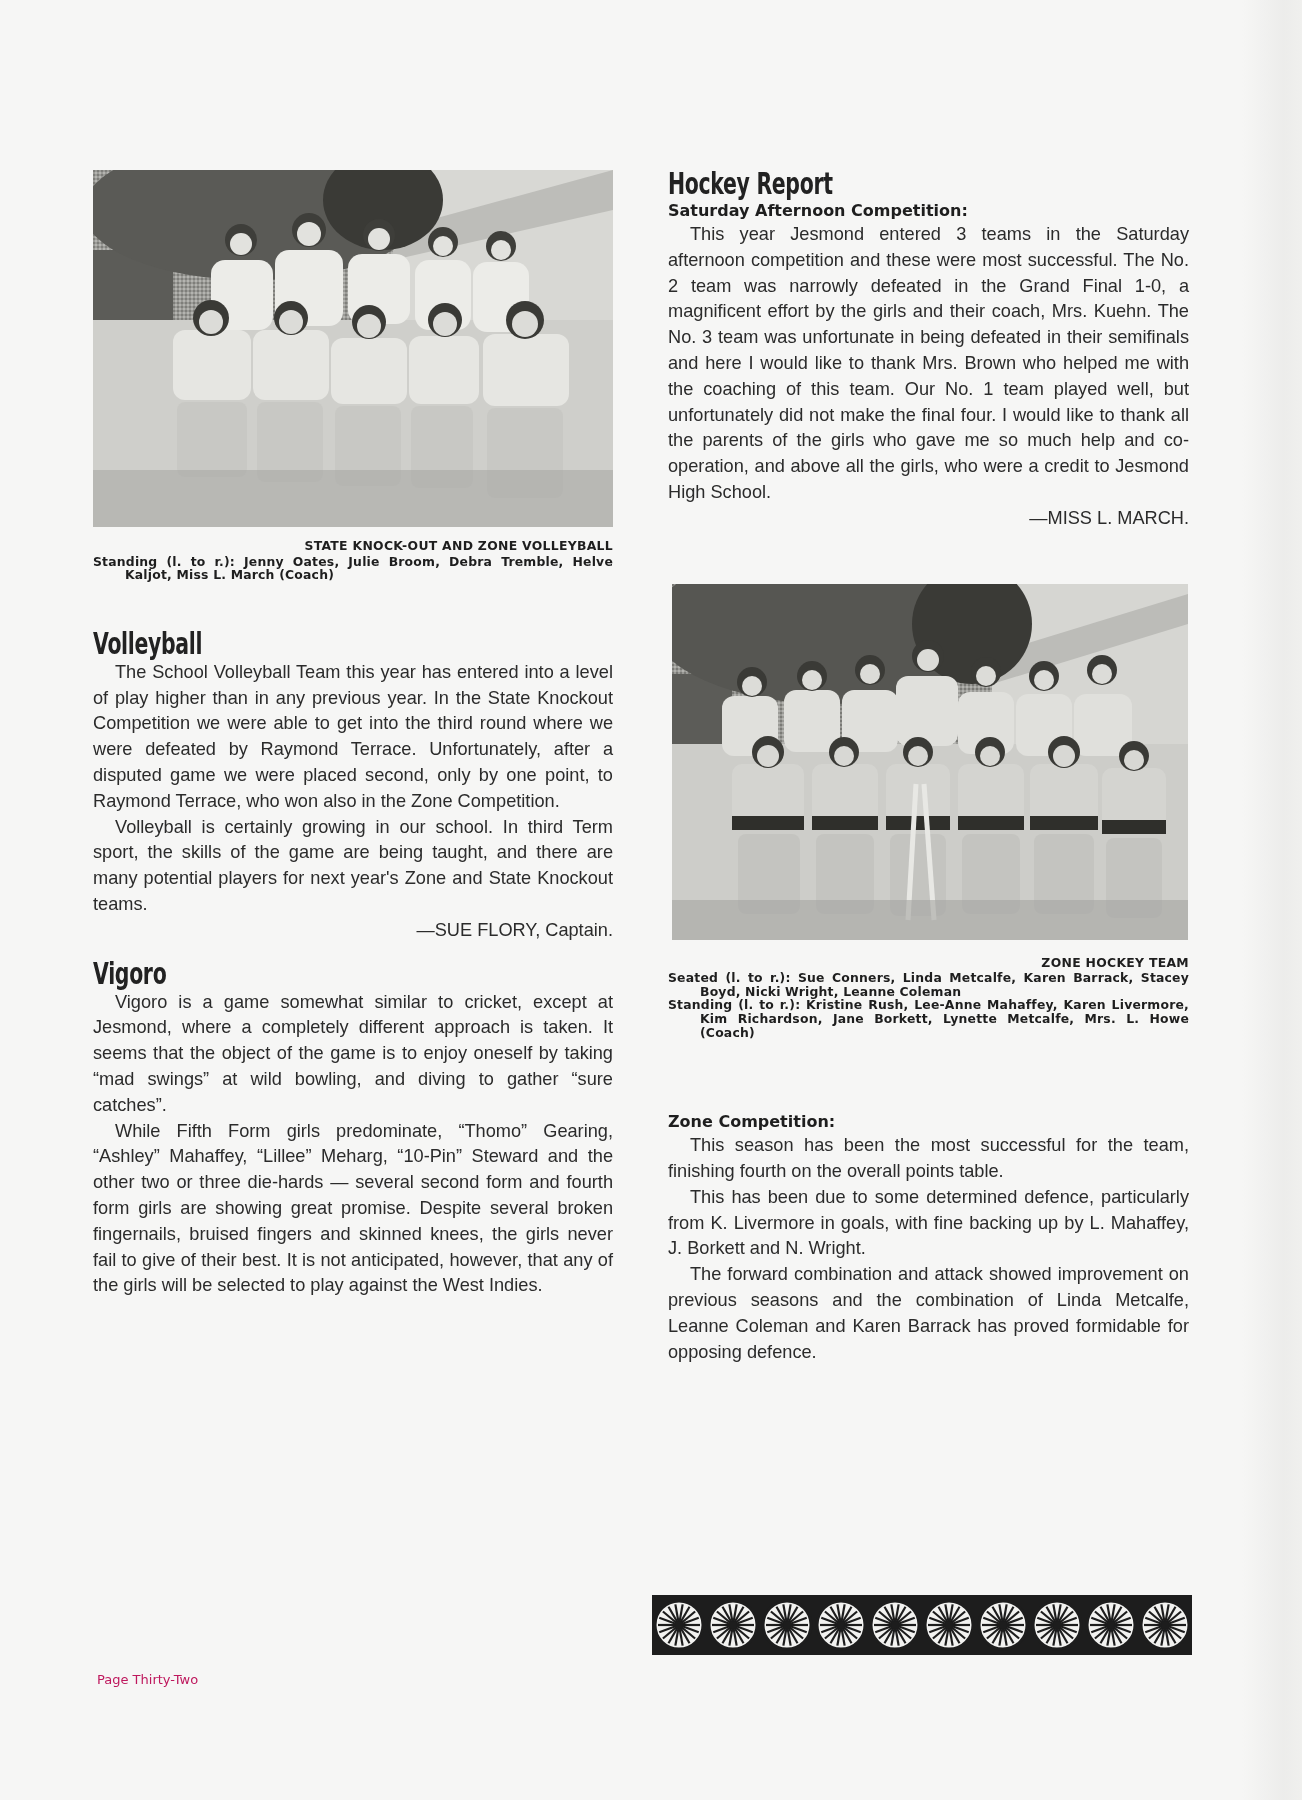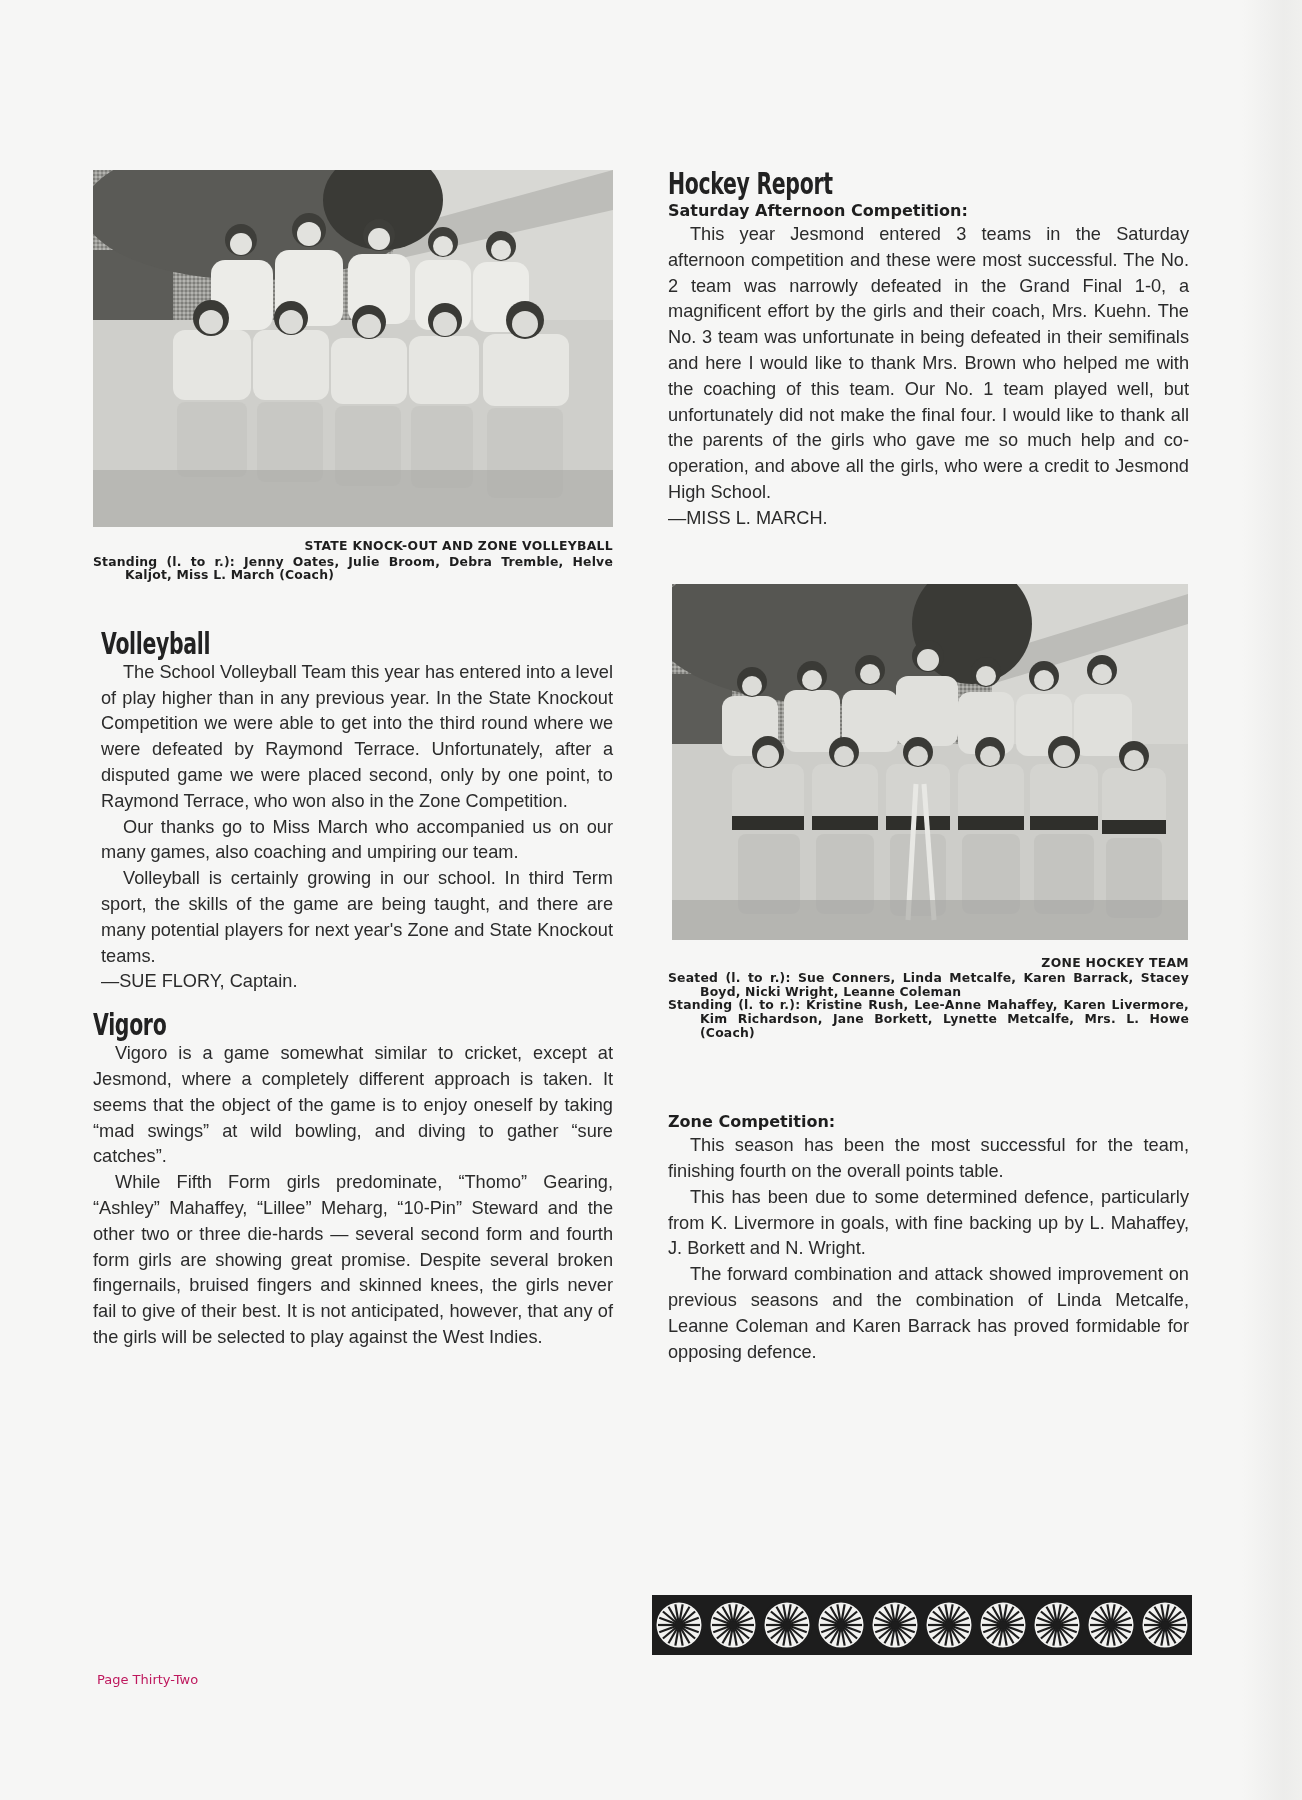--- a/index.html
+++ b/index.html
@@ -63,20 +63,21 @@
     line-height: 25.8px;
     text-align: justify;
     text-indent: 22px;
     color: #2b2b2b;
     hyphens: manual;
   }
   .signature {
     font-family: "Liberation Sans", sans-serif;
     font-size: 18.2px;
     line-height: 25.8px;
+    text-align: right;
     color: #2b2b2b;
   }
   .folio {
     position: absolute; left: 97px; top: 1672px;
     font-family: "DejaVu Sans", sans-serif;
     font-size: 13px; color: #be185d;
   }
   .border-ornament {
     position: absolute; left: 652px; top: 1594px; width: 540px; height: 62px;
   }
@@ -160,24 +161,23 @@
       </g>
       <rect x="0" y="300" width="520" height="57" fill="#a9a9a5" opacity="0.6"></rect>
     </svg>
   </div>
 
   <div class="caption" style="margin-top:12px;">
     <span class="cap-title">STATE KNOCK-OUT AND ZONE VOLLEYBALL</span>
     <span class="cap-line">Standing (l. to r.): Jenny Oates, Julie Broom, Debra Tremble, Helve Kaljot, Miss L. March (Coach)</span>
   </div>
 
-  <div style="margin-top:44px;margin-left:8px;">
+  <div style="margin-top:44px;">
     <h2 class="section-title">Volleyball</h2>
     <p class="body">The School Volleyball Team this year has entered into a level of play higher than in any previous year. In the State Knockout Competition we were able to get into the third round where we were de­feated by Raymond Terrace. Unfortunately, after a disputed game we were placed second, only by one point, to Raymond Terrace, who won also in the Zone Competition.</p>
-    <p class="body">Our thanks go to Miss March who accompanied us on our many games, also coaching and um­piring our team.</p>
     <p class="body">Volleyball is certainly growing in our school. In third Term sport, the skills of the game are being taught, and there are many potential players for next year's Zone and State Knockout teams.</p>
     <div class="signature">—SUE FLORY, Captain.</div>
   </div>
 
   <div style="margin-top:12px;">
     <h2 class="section-title">Vigoro</h2>
     <p class="body">Vigoro is a game somewhat similar to cricket, except at Jesmond, where a completely different approach is taken. It seems that the object of the game is to enjoy oneself by taking “mad swings” at wild bowling, and diving to gather “sure catches”.</p>
     <p class="body">While Fifth Form girls predominate, “Thomo” Gearing, “Ashley” Mahaffey, “Lillee” Meharg, “10-Pin” Steward and the other two or three die-hards — several second form and fourth form girls are showing great promise. Despite several broken fingernails, bruised fingers and skinned knees, the girls never fail to give of their best. It is not anticipated, however, that any of the girls will be selected to play against the West Indies.</p>
   </div>
 </div>

